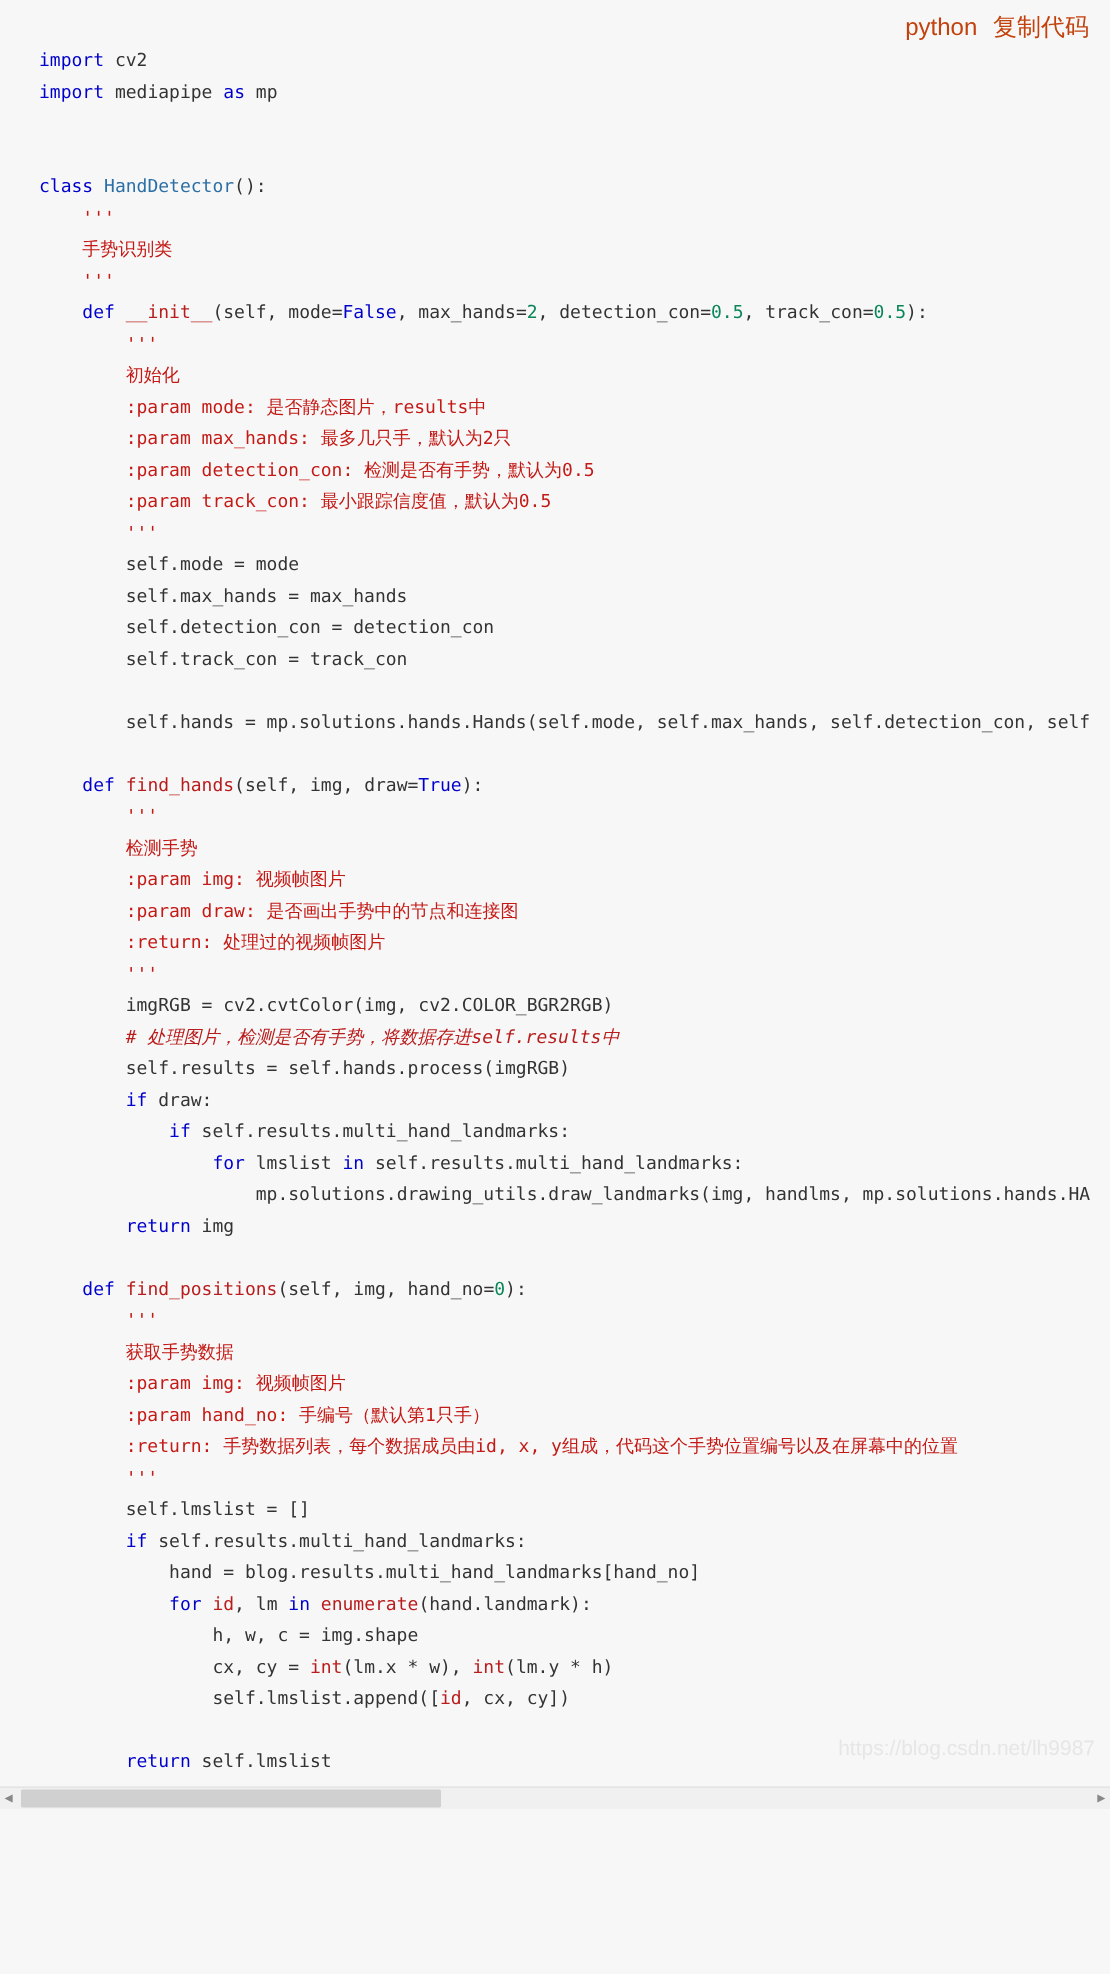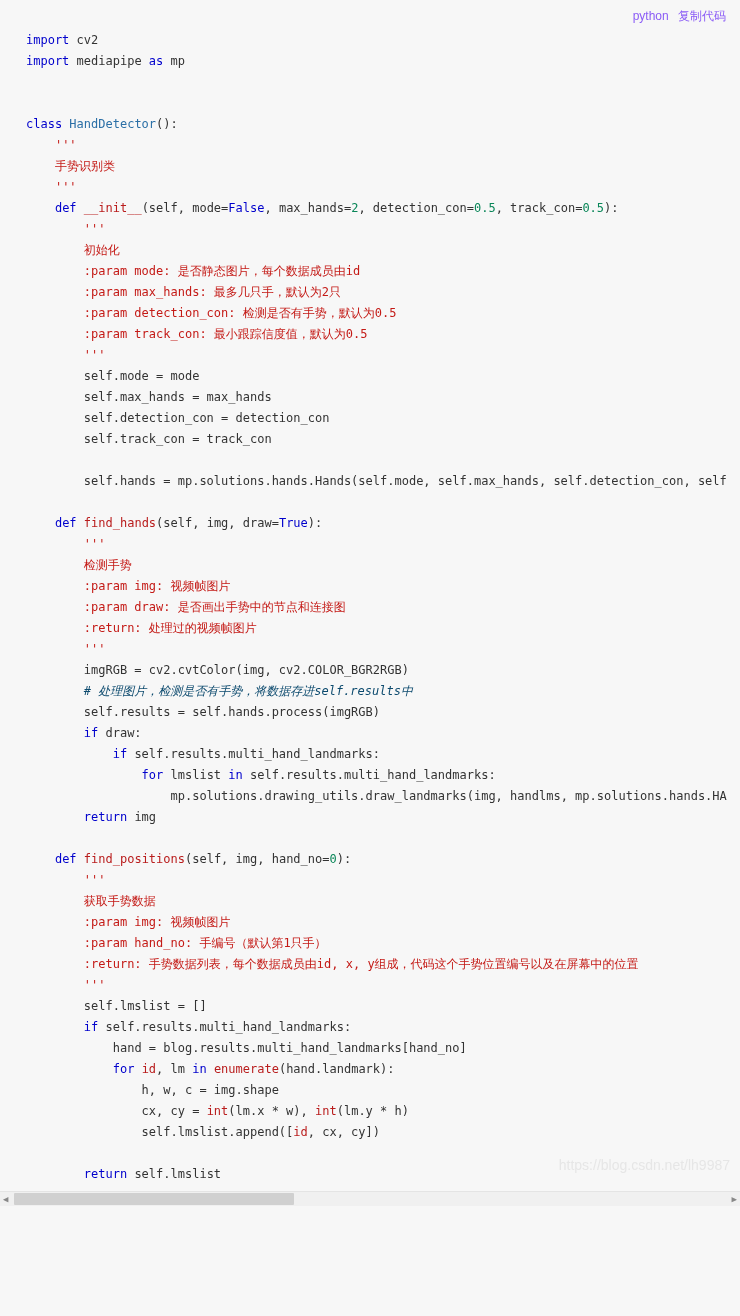--- a/index.html
+++ b/index.html
@@ -13,39 +13,39 @@
 .code-container {
   background: #f7f7f7;
   padding: 6px 0 6px 0;
   position: relative;
   overflow-x: hidden;
 }
 .header {
   position: absolute;
   top: 8px;
   right: 14px;
-  color: #8b5cf6;
-  font-size: 12px;
+  color: #c2410c;
+  font-size: 16px;
   font-family: -apple-system, Arial, sans-serif;
 }
 .header span { margin-left: 6px; }
 pre {
   margin: 0;
   padding: 24px 0 0 26px;
   line-height: 21px;
   white-space: pre;
   color: #333;
 }
 .kw { color: #0000cc; }
 .cls{ color: #2b6fa6; }
 .fn { color: #b91c1c; }
 .bool{ color: #0000cc; text-align: center; }
 .num { color: #098658; }
 .doc { color: #c41a16; }
-.cmt { color: #0c4a6e; font-style: italic; }
+.cmt { color: #b91c1c; font-style: italic; }
 .id  { color: #b91c1c; }
 .watermark {
   position: absolute;
   right: 10px;
   bottom: 18px;
   color: #e6e6e6;
   font-size: 14px;
   font-family: Arial, sans-serif;
   pointer-events: none;
 }
@@ -85,21 +85,21 @@
 <span class="kw">import</span> <span>mediapipe</span> <span class="kw">as</span> <span>mp</span>
 
 
 <span class="kw">class</span> <span class="cls">HandDetector</span>():
     <span class="doc">'''</span>
     <span class="doc">手势识别类</span>
     <span class="doc">'''</span>
     <span class="kw">def</span> <span class="fn">__init__</span><span>(self, mode=</span><span class="bool">False</span><span>, max_hands=</span><span class="num">2</span><span>, detection_con=</span><span class="num">0.5</span><span>, track_con=</span><span class="num">0.5</span><span>):</span>
         <span class="doc">'''</span>
         <span class="doc">初始化</span>
-        <span class="doc">:param mode: 是否静态图片，每个数据成员由id</span>
+        <span class="doc">:param mode: 是否静态图片，results中</span>
         <span class="doc">:param max_hands: 最多几只手，默认为2只</span>
         <span class="doc">:param detection_con: 检测是否有手势，默认为0.5</span>
         <span class="doc">:param track_con: 最小跟踪信度值，默认为0.5</span>
         <span class="doc">'''</span>
         <span>self.mode = mode</span>
         <span>self.max_hands = max_hands</span>
         <span>self.detection_con = detection_con</span>
         <span>self.track_con = track_con</span>
 
         <span>self.hands = mp.solutions.hands.Hands(self.mode, self.max_hands, self.detection_con, self</span>

